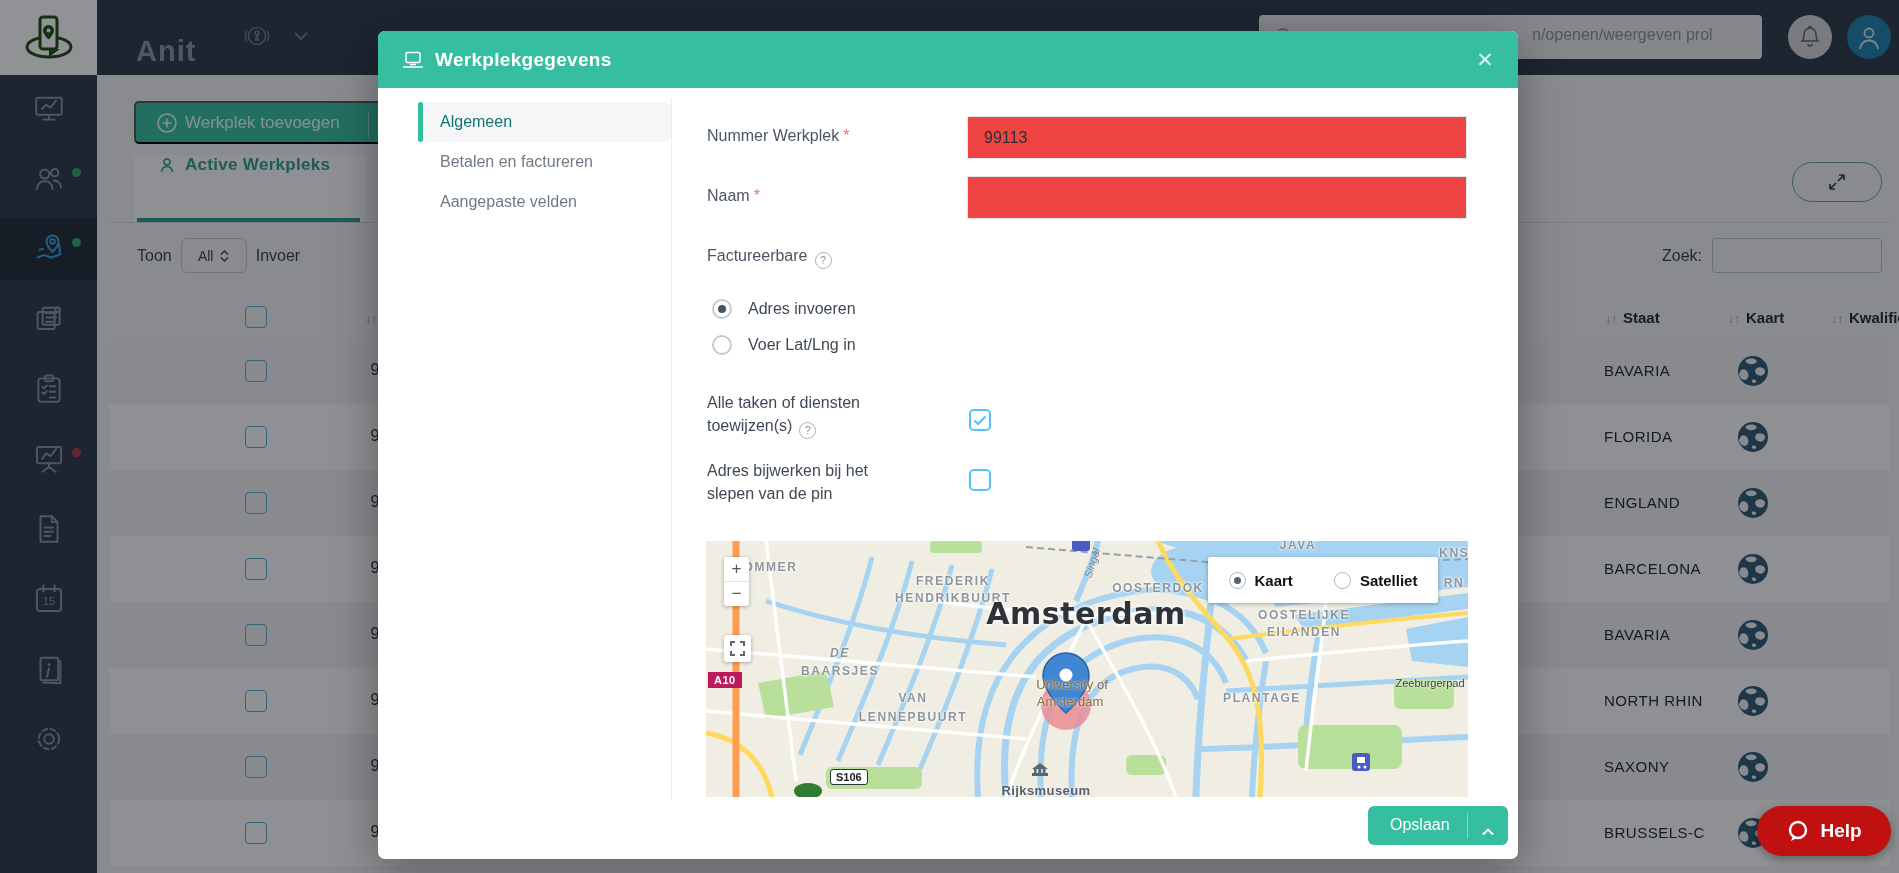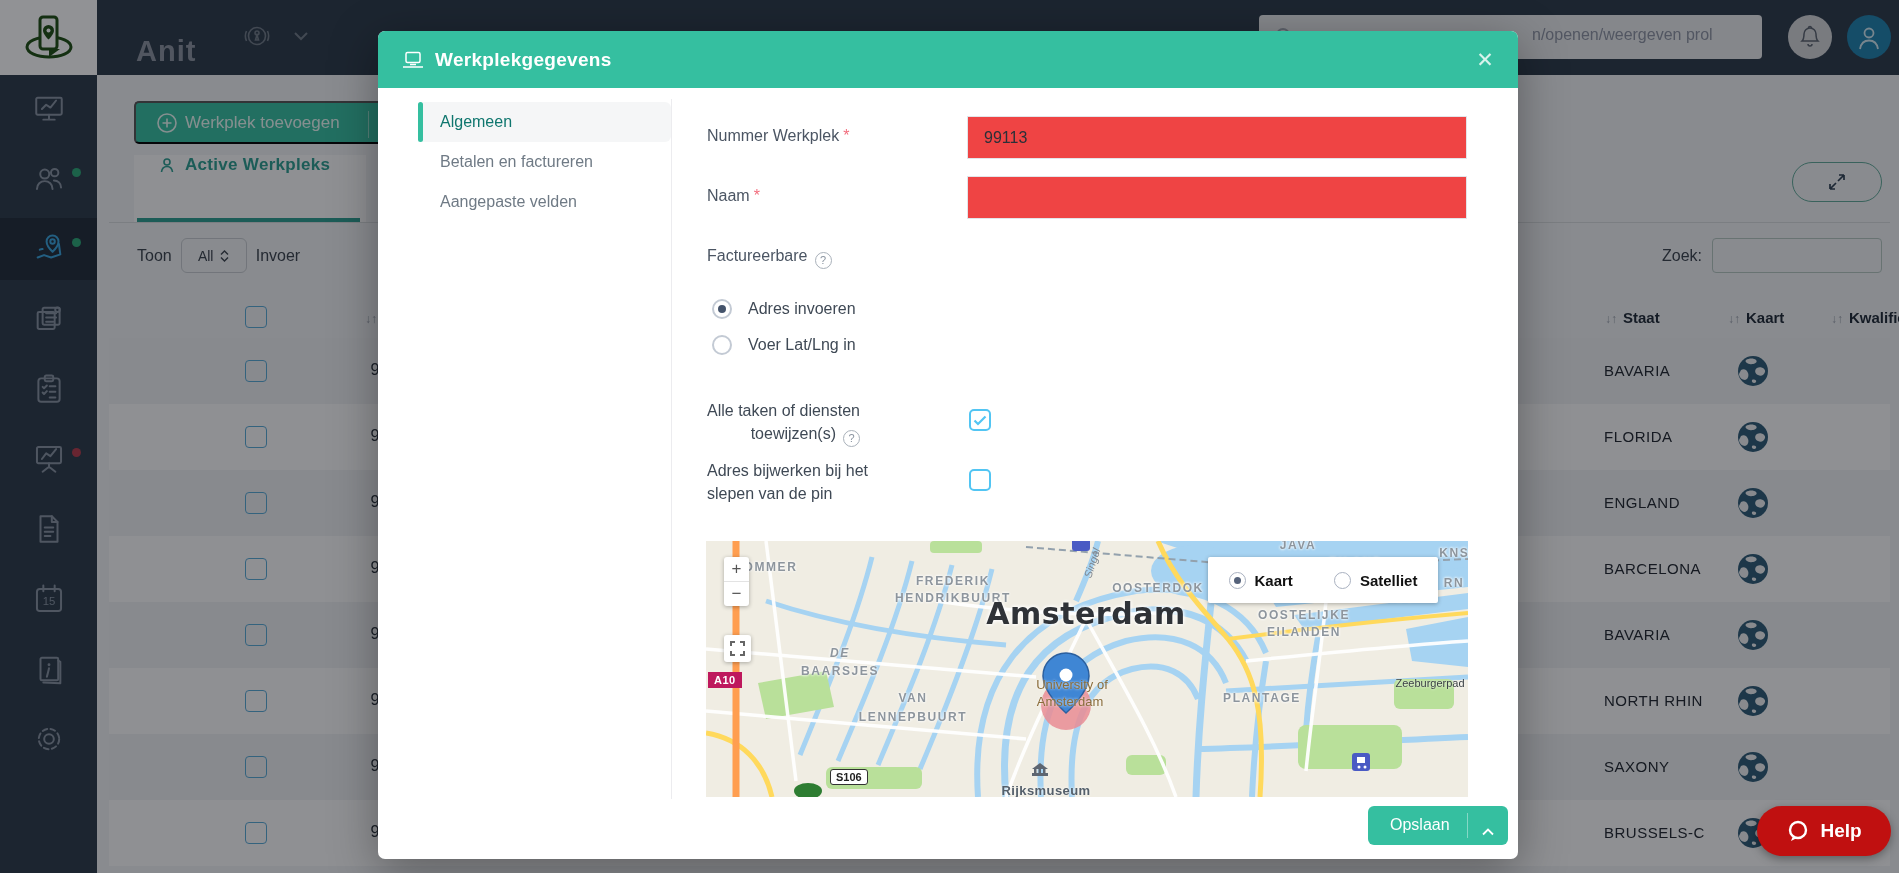--- a/index.html
+++ b/index.html
@@ -443,21 +443,21 @@
 
     <div class="radio-row" style="top:268px;">
       <span class="radio sel"></span>
       <span>Adres invoeren</span>
     </div>
     <div class="radio-row" style="top:304px;">
       <span class="radio"></span>
       <span>Voer Lat/Lng in</span>
     </div>
 
-    <div class="chk-label" style="top:368px;text-align:right;">
+    <div class="chk-label" style="top:360px;">
       <span>Alle taken of diensten</span><br>
       <span>toewijzen(s)</span><span class="qmark">?</span>
     </div>
     <div class="chkbox" style="top:378px;">
       <svg width="14" height="11" viewBox="0 0 14 11">
           <path d="M1.5,5.5 L5,9 L12.5,1.5" stroke="#52c5f3" stroke-width="2.2" fill="none"></path>
         </svg>
     </div>
 
     <div class="chk-label" style="top:428px;">

